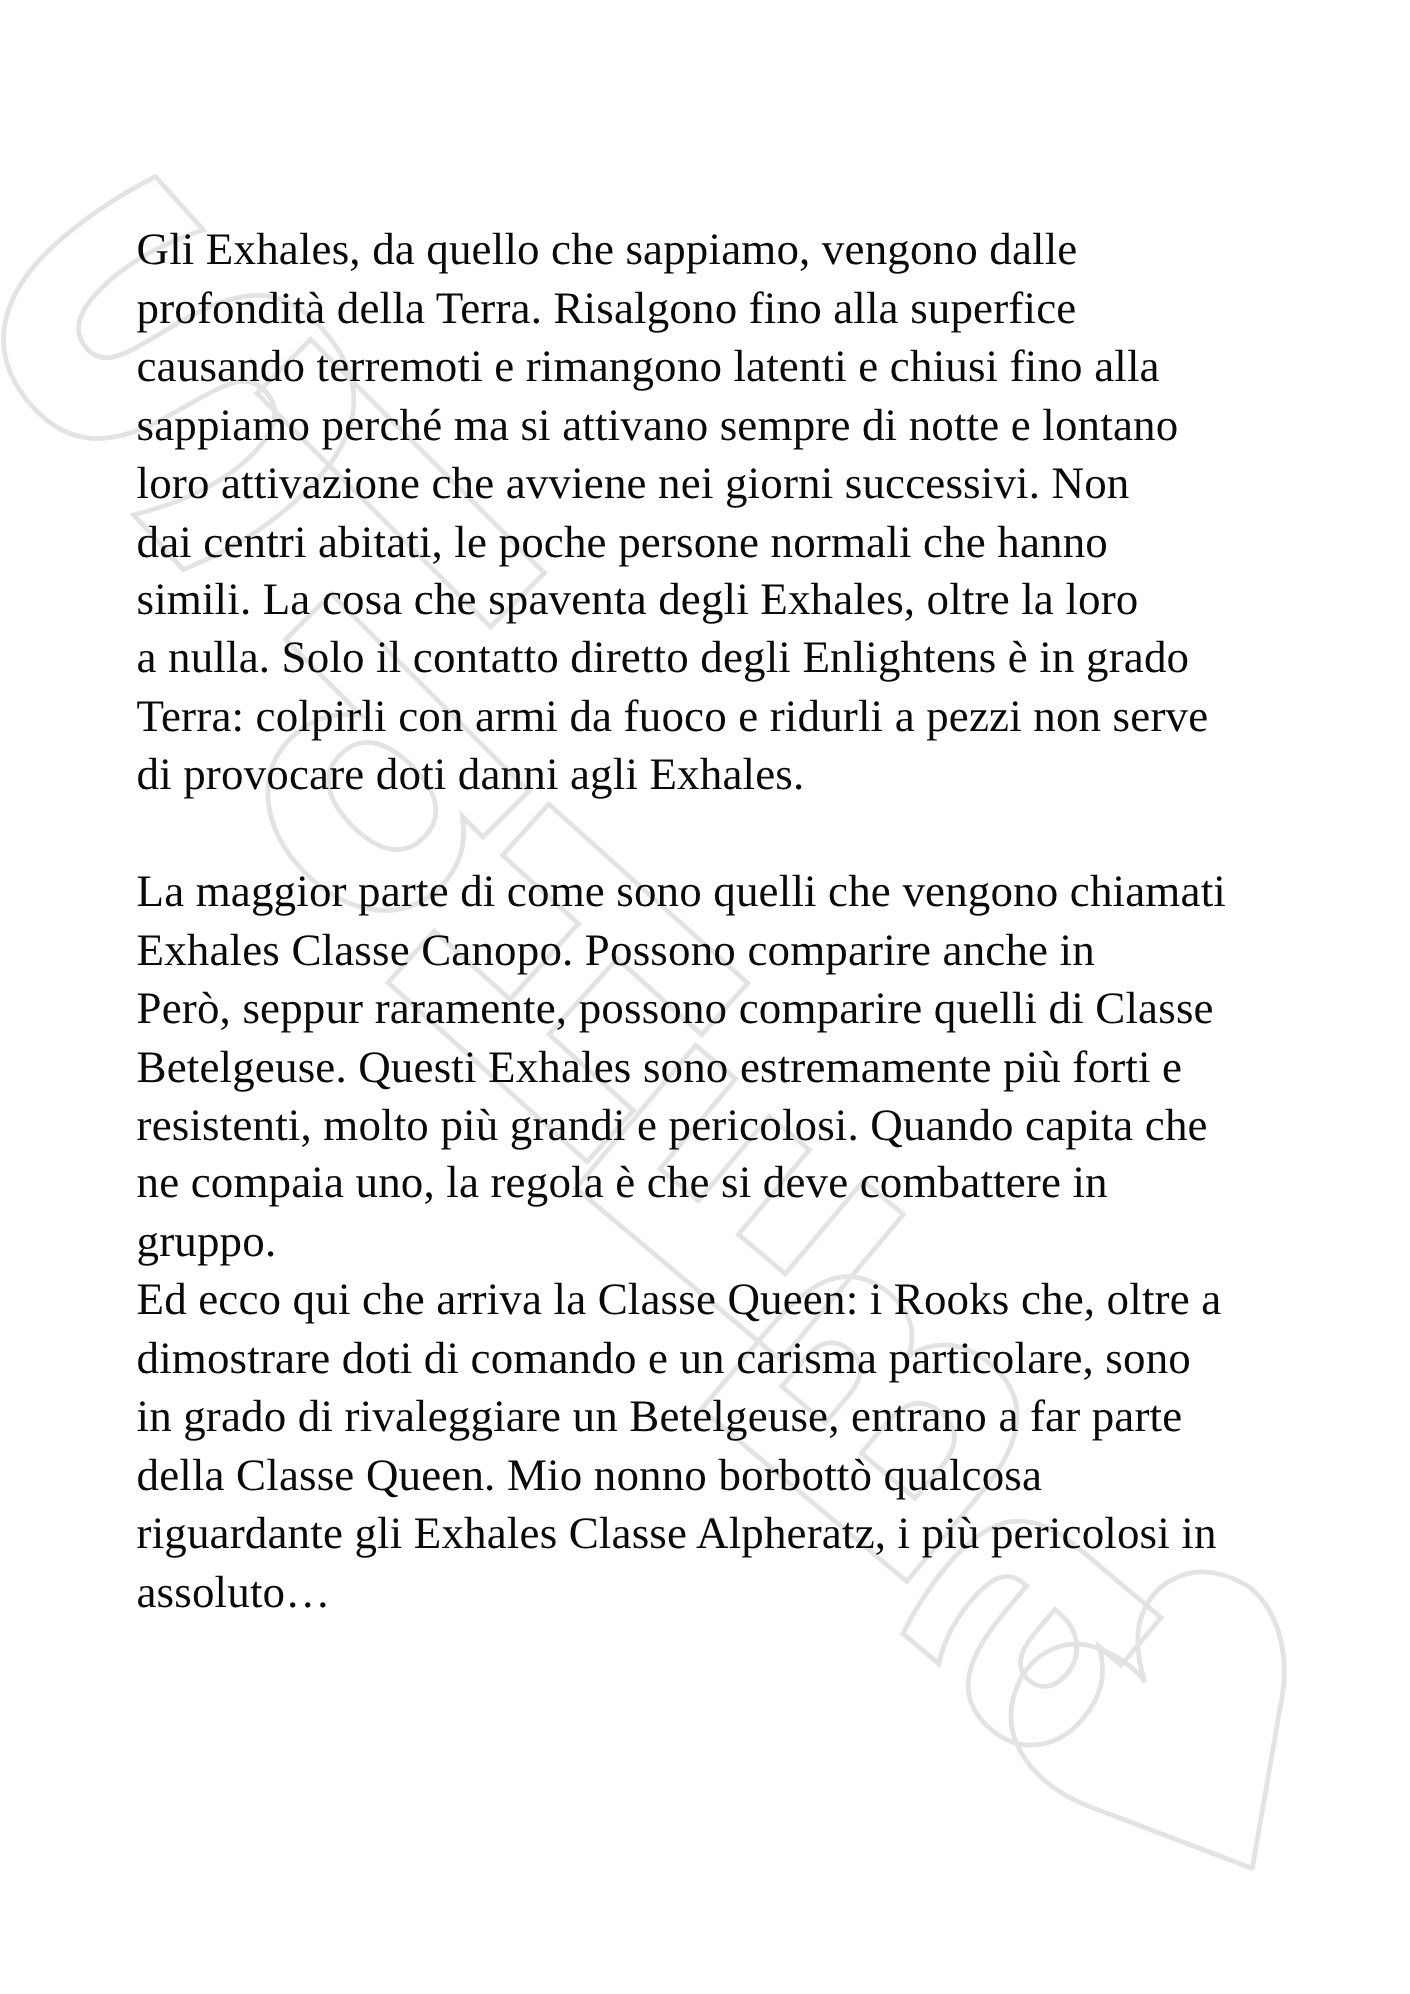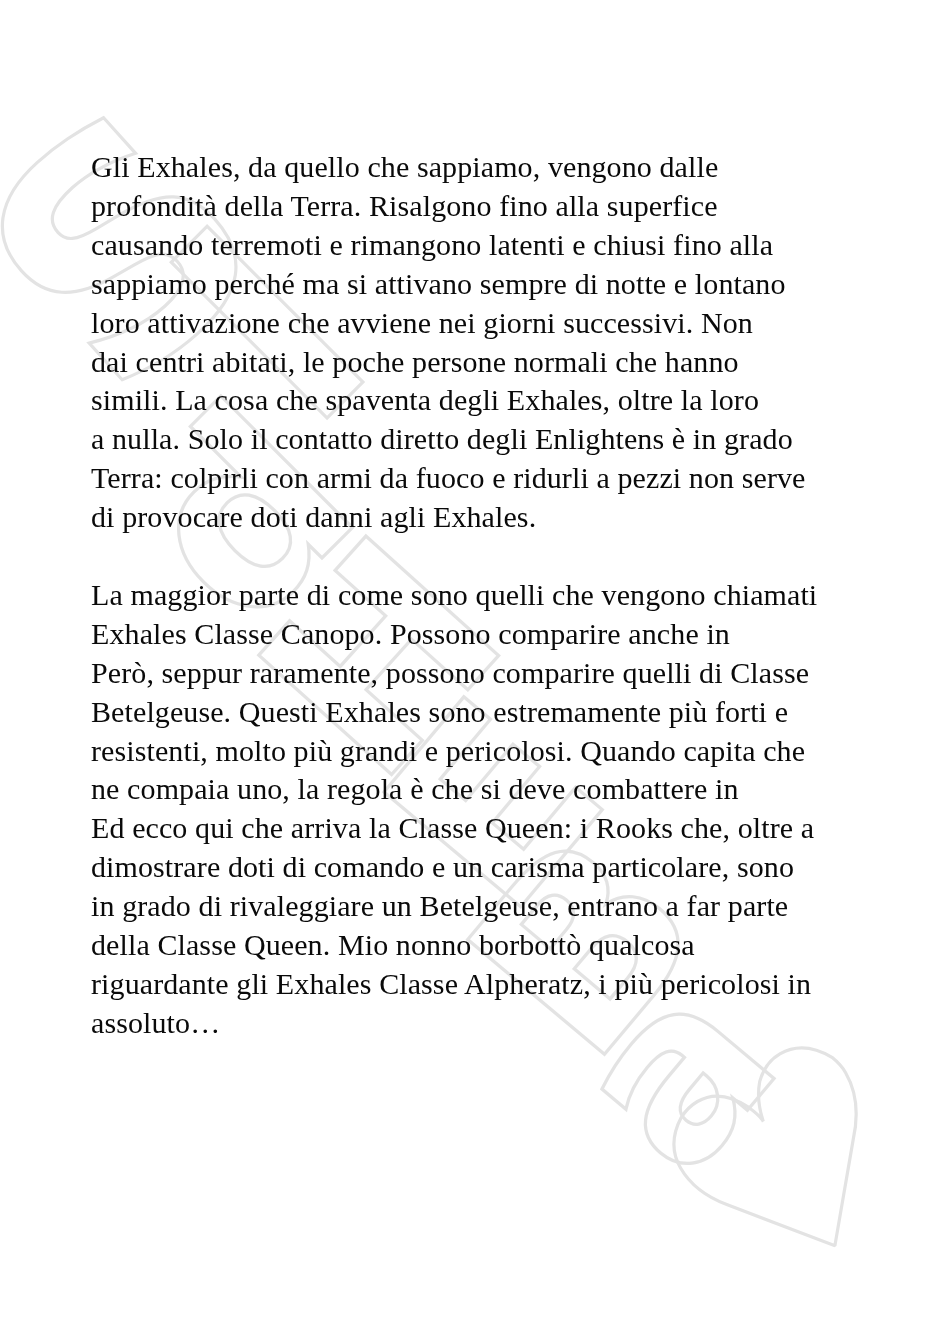--- a/index.html
+++ b/index.html
@@ -80,20 +80,21 @@
         <div class="line">Terra: colpirli con armi da fuoco e ridurli a pezzi non serve</div>
         <div class="line">di provocare doti danni agli Exhales.</div>
       </div>
       <div class="para">
         <div class="line">La maggior parte di come sono quelli che vengono chiamati</div>
         <div class="line">Exhales Classe Canopo. Possono comparire anche in</div>
         <div class="line">Però, seppur raramente, possono comparire quelli di Classe</div>
         <div class="line">Betelgeuse. Questi Exhales sono estremamente più forti e</div>
         <div class="line">resistenti, molto più grandi e pericolosi. Quando capita che</div>
         <div class="line">ne compaia uno, la regola è che si deve combattere in</div>
+        <div class="line">gruppo.</div>
         <div class="line">Ed ecco qui che arriva la Classe Queen: i Rooks che, oltre a</div>
         <div class="line">dimostrare doti di comando e un carisma particolare, sono</div>
         <div class="line">in grado di rivaleggiare un Betelgeuse, entrano a far parte</div>
         <div class="line">della Classe Queen. Mio nonno borbottò qualcosa</div>
         <div class="line">riguardante gli Exhales Classe Alpheratz, i più pericolosi in</div>
         <div class="line">assoluto…</div>
       </div>
     </div>
 </div>
 

